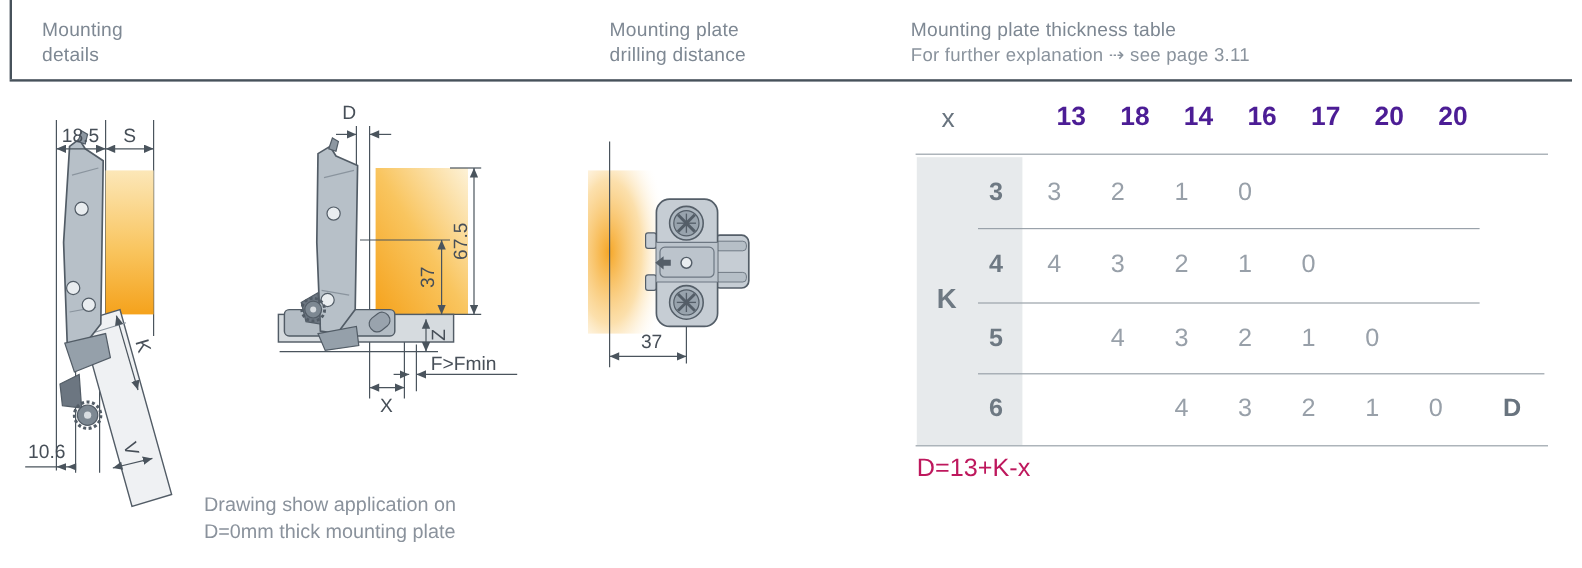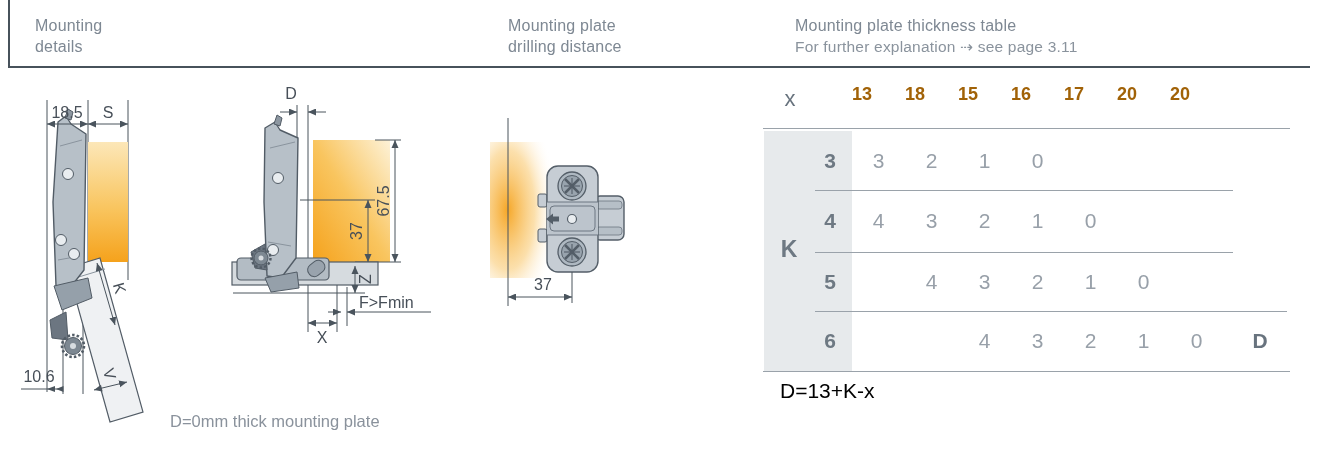--- a/index.html
+++ b/index.html
@@ -9,33 +9,33 @@
   .rule{position:absolute;background:#47525b}
   .heading{position:absolute;font-size:16px;line-height:21px;color:#7e8893;letter-spacing:.2px}
   .heading .sub{color:#8a939d;font-size:15.5px}
   
   .caption{position:absolute;font-size:16.5px;line-height:21.5px;color:#8a929c}
   
   #ttable{position:absolute;left:763px;top:80px;width:545px;height:345px}
   #ttable .xcorner{position:absolute;left:12px;top:6px;width:30px;text-align:center;
                    font-size:22px;color:#68737e}
   #ttable .cols{position:absolute;left:89px;top:4px;display:flex}
-  #ttable .ccell{width:53px;text-align:left;font-size:18px;font-weight:bold;color:#a16207}
+  #ttable .ccell{width:53px;text-align:right;font-size:22px;font-weight:bold;color:#4c1d95}
   #ttable .kband{position:absolute;left:1px;top:51px;width:88px;height:240px;background:#e7eaec}
   #ttable .klabel{position:absolute;left:1px;top:156px;width:50px;text-align:center;
                   font-size:23px;font-weight:bold;color:#6e7983}
   #ttable .hline{position:absolute;height:1px;background:#9aa2aa}
   .trow{position:absolute;left:0;width:545px}
   .trow .rlabel{position:absolute;left:52px;width:30px;text-align:center;top:50%;
                 transform:translateY(-50%);font-size:21px;font-weight:bold;color:#6e7983}
   .trow .vals{position:absolute;left:89px;top:50%;transform:translateY(-50%);display:flex}
   .trow .vcell{width:53px;text-align:center;font-size:21px;color:#98a0a9}
   .trow .dsuf{position:absolute;left:482px;width:30px;text-align:center;top:50%;
               transform:translateY(-50%);font-size:21px;font-weight:bold;color:#68737e}
-  #ttable .formula{position:absolute;left:17px;top:299px;font-size:21px;color:#000000}
+  #ttable .formula{position:absolute;left:1px;top:299px;font-size:21px;color:#be185d}
   
   svg{position:absolute;overflow:visible}
   svg text{fill:#474f58;font-size:16px;font-family:"Liberation Sans","DejaVu Sans",sans-serif}
   .ln{stroke:#4a545d;stroke-width:1;fill:none}
   .ln2{stroke:#8a949e;stroke-width:1;fill:none}
 </style>
 </head>
 <body>
 
 <div id="screen">
@@ -45,21 +45,21 @@
   <div class="heading" style="left:508px;top:15px">
     <div>Mounting plate</div>
     <div>drilling distance</div>
   </div>
 
   <div class="heading" style="left:35px;top:15px">
     <div>Mounting</div>
     <div>details</div>
   </div>
 
-  <div class="heading" style="left:795px;top:15px">
+  <div class="heading" style="left:759px;top:15px">
     <div>Mounting plate thickness table</div>
     <div class="sub">For further explanation ⇢ see page 3.11</div>
   </div>
 
   <div class="rule" style="left:8px;top:66px;width:1302px;height:2px"></div>
 
   <svg style="left:8px;top:82px" width="200" height="340" viewBox="0 0 200 340">
     <defs>
       <linearGradient id="g1" x1="0" y1="0" x2="0" y2="1">
         <stop offset="0" stop-color="#fce7b8"></stop>
@@ -206,29 +206,30 @@
       <line x1="74" y1="152" x2="90" y2="152" stroke="#545e68" stroke-width="1.1"></line>
     </g>
     <circle cx="82" cy="119" r="4.5" fill="#e9edf0" stroke="#545e68" stroke-width="1.2"></circle>
     <polygon points="56,119 63,113.5 63,116.5 69,116.5 69,121.5 63,121.5 63,124.5" fill="#545e68"></polygon>
     <line class="ln" x1="82" y1="172" x2="82" y2="203"></line>
     <line class="ln" x1="18" y1="197" x2="82" y2="197" marker-start="url(#m3s)" marker-end="url(#m3e)"></line>
     <text x="53" y="190" text-anchor="middle">37</text>
   </svg>
 
   <div class="caption" style="left:170px;top:411px">
+    <div>Drawing show application on</div>
     <div>D=0mm thick mounting plate</div>
   </div>
 
   <div id="ttable">
     <span class="xcorner">x</span>
     <div class="cols">
       <span class="ccell">13</span>
       <span class="ccell">18</span>
-      <span class="ccell">15</span>
+      <span class="ccell">14</span>
       <span class="ccell">16</span>
       <span class="ccell">17</span>
       <span class="ccell">20</span>
       <span class="ccell">20</span>
     </div>
     <div class="hline" style="left:0;top:48px;width:527px"></div>
     <div class="kband"></div>
     <span class="klabel">K</span>
 
     <div class="trow" style="top:51px;height:59px">

